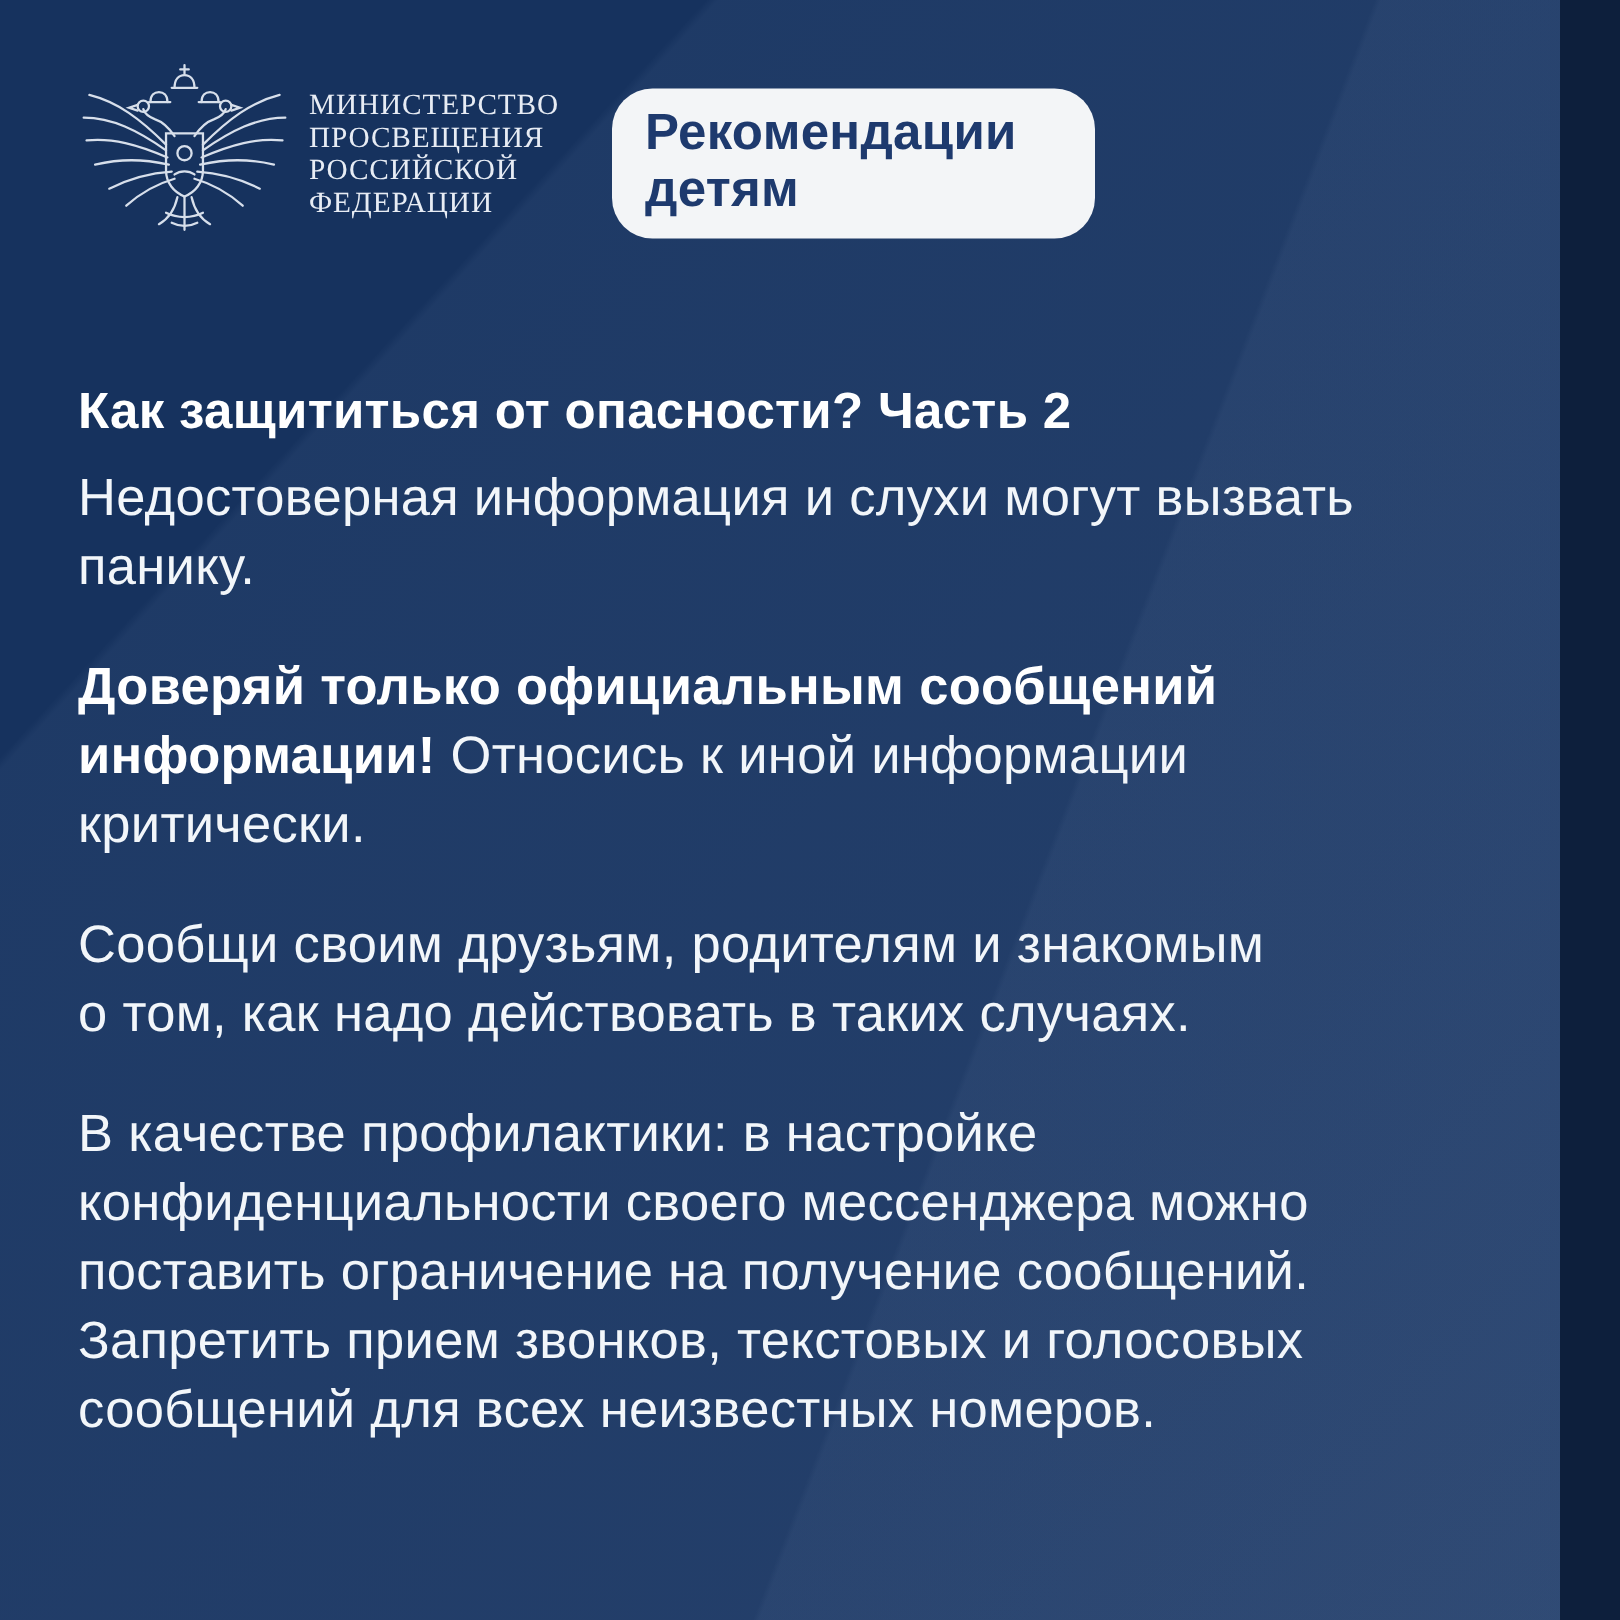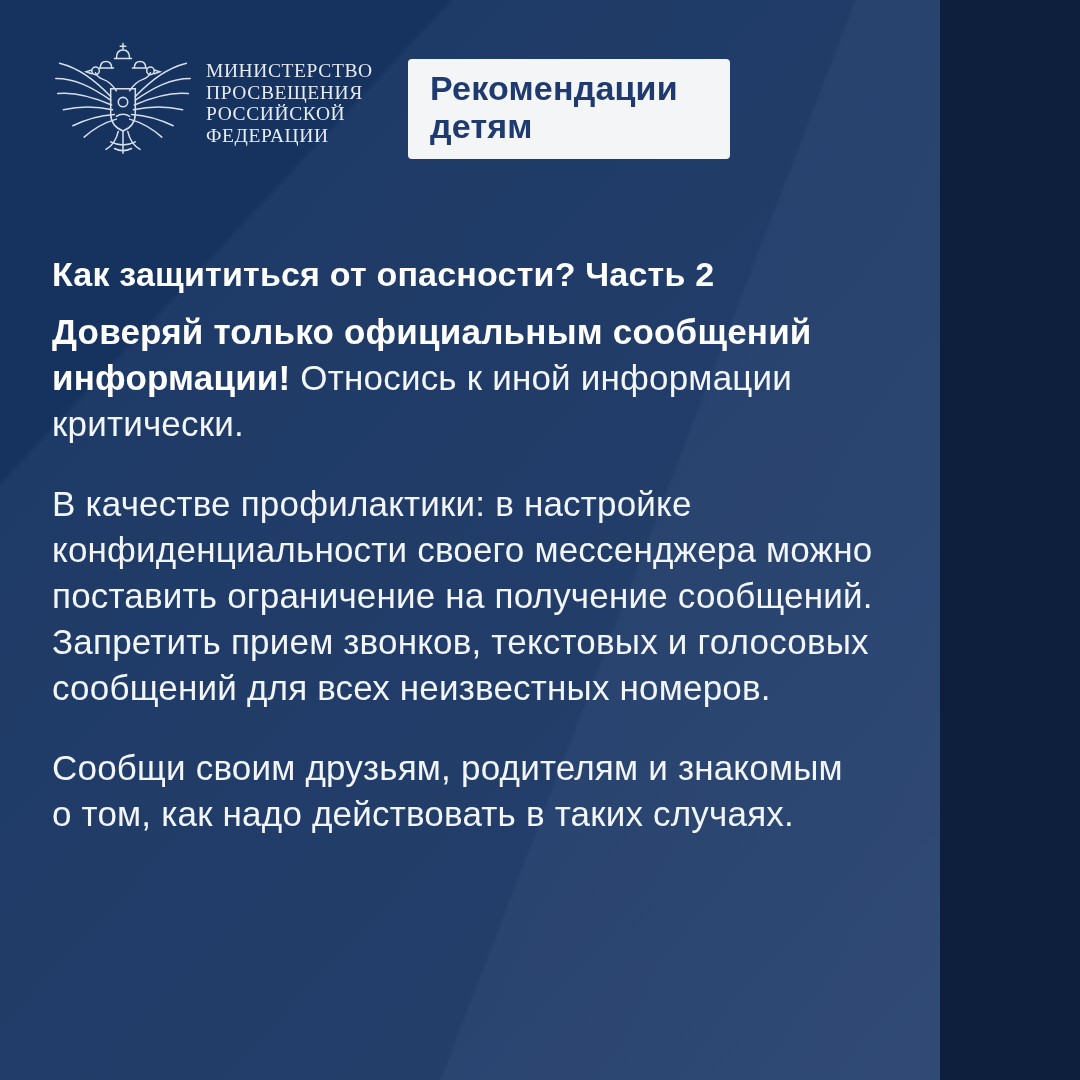--- a/index.html
+++ b/index.html
@@ -1,18 +1,18 @@
 <!DOCTYPE html>
 <html lang="ru"><head>
 <meta charset="utf-8">
 <style>
   html,body { margin:0; padding:0; background:#0d1f3c; }
   .poster {
     position:relative;
-    width:940px; height:1080px;
+    width:1040px; height:1080px;
     overflow:hidden;
     box-sizing:border-box;
     font-family:"Liberation Sans", sans-serif;
     background:
       linear-gradient(111deg, rgba(190,210,245,0) 0%, rgba(190,210,245,0) 63%, rgba(190,210,245,0.045) 63.3%, rgba(190,210,245,0.055) 100%),
       linear-gradient(133deg, rgba(175,200,240,0) 0%, rgba(175,200,240,0) 23%, rgba(175,200,240,0.055) 23.4%, rgba(185,205,240,0.08) 72%, rgba(195,215,245,0.10) 100%),
       #16325e;
   }
 
   
@@ -27,21 +27,21 @@
     font-size:19.5px; line-height:21.5px;
     letter-spacing:0.6px;
     color:#e7ecf4;
     white-space:pre-line;
   }
   .badge {
     position:absolute; left:408px; top:59px;
     min-width:322px;
     box-sizing:border-box;
     background:#f3f5f7;
-    border-radius:4px;
+    border-radius:27px;
     padding:10px 16px 14px 22px;
   }
   .badge-label {
     font-weight:bold;
     font-size:34px; line-height:38px;
     letter-spacing:0.2px;
     color:#1e3a6e;
     white-space:pre-line;
   }
 
@@ -123,25 +123,27 @@
 ФЕДЕРАЦИИ</div>
 
   <div class="badge">
     <div class="badge-label">Рекомендации
 детям</div>
   </div>
 
   <h1 class="page-title">Как защититься от опасности? Часть 2</h1>
 
   <div class="content">
+    <p>Недостоверная информация и слухи могут вызвать
+панику.</p>
     <p><strong>Доверяй только официальным сообщений
 информации!</strong><span> Относись к иной информации
 критически.</span></p>
+    <p>Сообщи своим друзьям, родителям и знакомым
+о том, как надо действовать в таких случаях.</p>
     <p>В качестве профилактики: в настройке
 конфиденциальности своего мессенджера можно
 поставить ограничение на получение сообщений.
 Запретить прием звонков, текстовых и голосовых
 сообщений для всех неизвестных номеров.</p>
-    <p>Сообщи своим друзьям, родителям и знакомым
-о том, как надо действовать в таких случаях.</p>
   </div>
 
 </div>
 
 </body></html>

